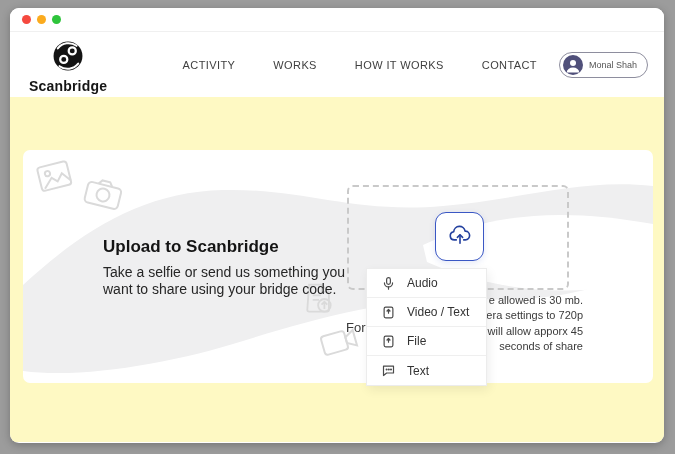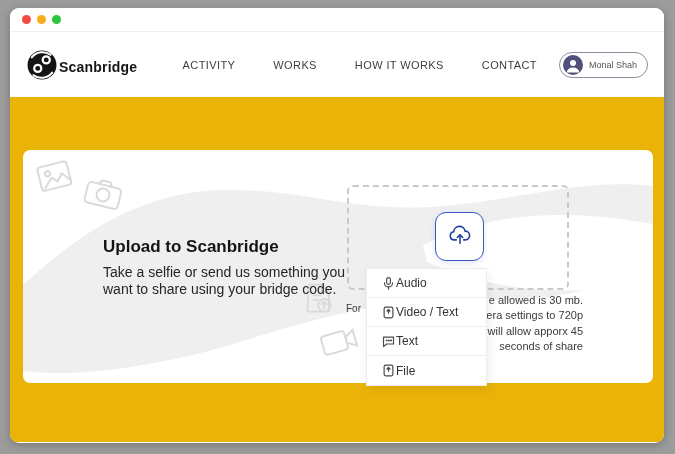--- a/index.html
+++ b/index.html
@@ -14,57 +14,57 @@
   .titlebar { height:24px; background:#ffffff; border-bottom:1px solid #f0f0f0;
               display:flex; align-items:center; padding-left:12px; gap:6px; }
   .dot { width:9px; height:9px; border-radius:50%; }
   .dot.red { background:#f5493f; }
   .dot.yellow { background:#fbab1e; }
   .dot.green { background:#2ec43b; }
 
   
   .header { height:65px; background:#ffffff; display:flex; align-items:center;
             justify-content:space-between; padding:0 16px 0 15px; }
-  .brand { display:flex; flex-direction:row; align-items:center; width:86px; margin-top:4px; }
+  .brand { display:flex; flex-direction:column; align-items:center; width:86px; margin-top:4px; }
   .brand-name { font-size:14px; font-weight:bold; color:#151515; letter-spacing:0.2px; margin-top:1px; }
   .nav { display:flex; align-items:flex-end; gap:38px; margin-right:22px; }
   .nav-item { font-size:11px; letter-spacing:0.4px; color:#3f3f3f; cursor:pointer; white-space:nowrap; }
   .user-pill { display:flex; align-items:center; gap:6px; border:1px solid #8e8e9e;
                border-radius:14px; height:26px; padding:2px 10px 2px 3px; background:#fff; cursor:pointer; }
   .avatar { width:20px; height:20px; border-radius:50%; background:#50507a; display:flex;
             align-items:center; justify-content:center; overflow:hidden; }
   .user-name { font-size:9px; color:#555; white-space:nowrap; }
 
   
-  .page-body { position:relative; height:345px; background:#eab308; }
+  .page-body { position:relative; height:345px; background:#fef9c3; }
 
   .card { position:absolute; left:13px; top:53px; width:630px; height:233px;
           background:#ffffff; border-radius:7px; overflow:hidden; }
   .card svg.blobs { position:absolute; left:0; top:0; }
 
   .deco { position:absolute; color:#dadada; }
 
   .main-title { position:absolute; left:93px; top:140px; font-size:17px; font-weight:bold; color:#141414; z-index:3; }
   .main-sub { position:absolute; left:93px; top:167px; width:262px; font-size:14px;
               line-height:17px; color:#262626; z-index:3; }
 
   .dropzone { position:absolute; left:337px; top:88px; width:222px; height:105px;
               border:2px dashed #c9c9c9; border-radius:6px; z-index:2; }
   .upload-btn { position:absolute; left:425px; top:115px; width:49px; height:49px;
                 background:#ffffff; border:1.5px solid #3a57c4; border-radius:11px;
                 display:flex; align-items:center; justify-content:center; z-index:4; cursor:pointer;
                 box-shadow:0 2px 6px rgba(45,75,190,0.12); }
 
-  .frag-left { position:absolute; left:336px; top:206px; font-size:10px; color:#3a3a3a; z-index:2; }
+  .frag-left { position:absolute; left:336px; top:223px; font-size:13px; color:#3a3a3a; z-index:2; }
   .frag-right { position:absolute; right:81px; top:196px; text-align:right; font-size:11px;
                 line-height:15.4px; color:#3a3a3a; z-index:2; }
 
   .menu { position:absolute; left:356px; top:171px; width:121px; background:#ffffff;
           border:1px solid #ececec; box-shadow:2px 4px 10px rgba(0,0,0,0.07); z-index:5; }
-  .menu-item { display:flex; align-items:center; height:29px; padding-left:14px;
+  .menu-item { display:flex; align-items:center; gap:11px; height:29px; padding-left:14px;
                border-bottom:1px solid #efefef; cursor:pointer; background:#fff; }
   .menu-item:last-child { border-bottom:none; }
   .menu-icon { width:15px; height:15px; color:#4a4a4a; display:flex; align-items:center; }
   .menu-label { font-size:12px; color:#333333; white-space:nowrap; }
 </style>
 </head>
 <body>
 
 <div class="window">
 
@@ -185,33 +185,33 @@
           <svg width="15" height="15" viewBox="0 0 24 24" fill="none" stroke="currentColor" stroke-width="1.9" stroke-linecap="round" stroke-linejoin="round">
             <rect x="5" y="3.5" width="14" height="17" rx="2.5"></rect>
             <path d="M12 13 V7.5 M9.6 9.6 12 7.2 14.4 9.6"></path>
           </svg>
         </span>
         <span class="menu-label">Video / Text</span>
       </div>
       <div class="menu-item">
         <span class="menu-icon">
           <svg width="15" height="15" viewBox="0 0 24 24" fill="none" stroke="currentColor" stroke-width="1.9" stroke-linecap="round" stroke-linejoin="round">
+            <rect x="5" y="3.5" width="14" height="17" rx="2.5"></rect>
+            <path d="M12 13 V7.5 M9.6 9.6 12 7.2 14.4 9.6"></path>
+          </svg>
+        </span>
+        <span class="menu-label">File</span>
+      </div>
+      <div class="menu-item">
+        <span class="menu-icon">
+          <svg width="15" height="15" viewBox="0 0 24 24" fill="none" stroke="currentColor" stroke-width="1.9" stroke-linecap="round" stroke-linejoin="round">
             <path d="M4 5 h16 v11 h-11 l-5 4 z"></path>
             <circle cx="9" cy="10.5" r="0.7" fill="currentColor"></circle>
             <circle cx="12.5" cy="10.5" r="0.7" fill="currentColor"></circle>
             <circle cx="16" cy="10.5" r="0.7" fill="currentColor"></circle>
           </svg>
         </span>
         <span class="menu-label">Text</span>
       </div>
-      <div class="menu-item">
-        <span class="menu-icon">
-          <svg width="15" height="15" viewBox="0 0 24 24" fill="none" stroke="currentColor" stroke-width="1.9" stroke-linecap="round" stroke-linejoin="round">
-            <rect x="5" y="3.5" width="14" height="17" rx="2.5"></rect>
-            <path d="M12 13 V7.5 M9.6 9.6 12 7.2 14.4 9.6"></path>
-          </svg>
-        </span>
-        <span class="menu-label">File</span>
-      </div>
     </div>
 
   </div>
 </div>
 
 </body></html>

